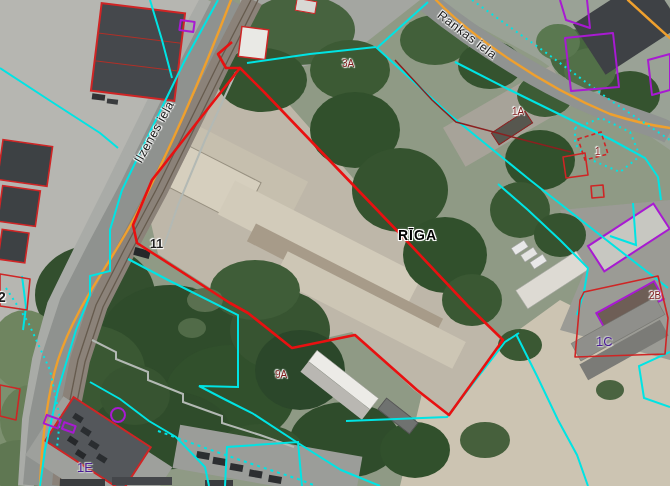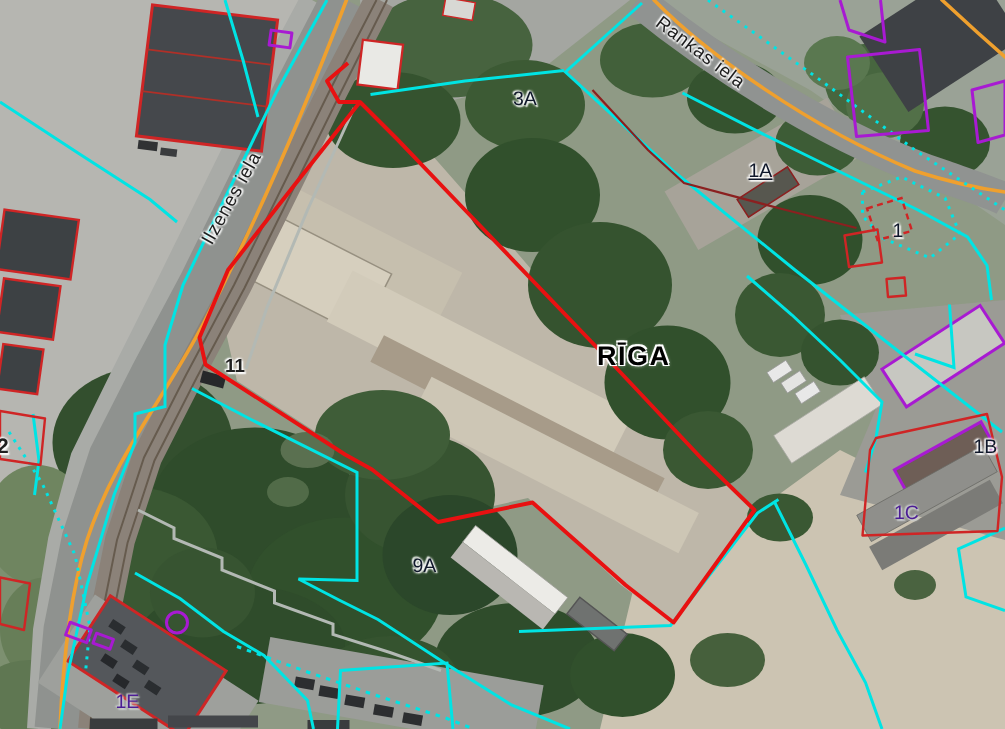--- a/index.html
+++ b/index.html
@@ -13,24 +13,24 @@
   .rd  {stroke:var(--parcel-red,#e81111);stroke-width:2.6;fill:none;stroke-linejoin:round;}
   .rd2 {stroke:var(--outline-red,#cf2525);stroke-width:1.6;fill:none;stroke-linejoin:round;}
   .rdd {stroke:var(--outline-red,#cf2525);stroke-width:1.6;fill:none;stroke-dasharray:4 3;}
   .rd3 {stroke:var(--dark-red,#8b2020);stroke-width:1.5;fill:none;}
   .mg  {stroke:var(--building-magenta,#a81ad2);stroke-width:2;fill:none;stroke-linejoin:round;}
   .og  {stroke:var(--road-orange,#efa02e);stroke-width:2.4;fill:none;stroke-linecap:round;}
   .fence{stroke:#b3b9b4;stroke-width:2;fill:none;}
   .rail{stroke:#665b4e;stroke-width:1.3;fill:none;}
   .lbl{position:absolute;white-space:nowrap;
        text-shadow:0 0 2px #fff,0 0 2px #fff,1px 1px 1px #fff,-1px -1px 1px #fff;}
-  .city{font-size:18px;font-weight:bold;color:#000;letter-spacing:1px;
+  .city{font-size:14px;font-weight:bold;color:#000;letter-spacing:1px;
         text-shadow:-1px -1px 0 #fff,1px -1px 0 #fff,-1px 1px 0 #fff,1px 1px 0 #fff,0 0 3px #fff;}
   .street{font-size:12.5px;color:#1d1d1d;letter-spacing:.5px;transform-origin:center;}
-  .parcel{font-size:13px;color:#0f172a;}
+  .parcel{font-size:10px;color:#7f1d1d;}
   .parcel-dark{font-size:12.5px;font-weight:bold;color:#1f1f1f;}
   .parcel-roof{font-size:13px;color:#4c1d95;
         text-shadow:0 0 2px #d7dadb,1px 1px 1px #c9cccd,-1px -1px 1px #c9cccd;}
 </style>
 </head>
 <body>
 
 <div id="map">
   <svg width="670" height="486" viewBox="0 0 670 486">
 
@@ -262,22 +262,22 @@
       <polygon class="rd2" points="591,186 603,185 604,197 592,198"></polygon>
       <polyline class="rd3" points="395,60 432,100 456,122 520,139 571,152"></polyline>
     </g>
   </svg>
 
   <div>
     <div class="lbl city" style="left:398px;top:227px;">RĪGA</div>
     <div class="lbl street" style="left:120px;top:125px;transform:rotate(-61deg);">Ilzenes iela</div>
     <div class="lbl street" style="left:443px;top:8px;transform:rotate(37deg);transform-origin:left top;">Rankas iela</div>
     <div class="lbl parcel" style="left:342px;top:58px;">3A</div>
-    <div class="lbl parcel" style="left:499px;top:106px;text-decoration:underline;">1A</div>
+    <div class="lbl parcel" style="left:512px;top:106px;">1A</div>
     <div class="lbl parcel" style="left:595px;top:146px;">1</div>
     <div class="lbl parcel-dark" style="left:150px;top:237px;">11</div>
     <div class="lbl parcel" style="left:275px;top:369px;">9A</div>
     <div class="lbl parcel-roof" style="left:77px;top:460px;">1E</div>
     <div class="lbl parcel-roof" style="left:596px;top:334px;">1C</div>
-    <div class="lbl parcel" style="left:649px;top:290px;">1B</div>
+    <div class="lbl parcel" style="left:649px;top:290px;">2B</div>
     <div class="lbl parcel-dark" style="left:-2px;top:289px;font-size:14px;">2</div>
   </div>
 </div>
 
 </body></html>

